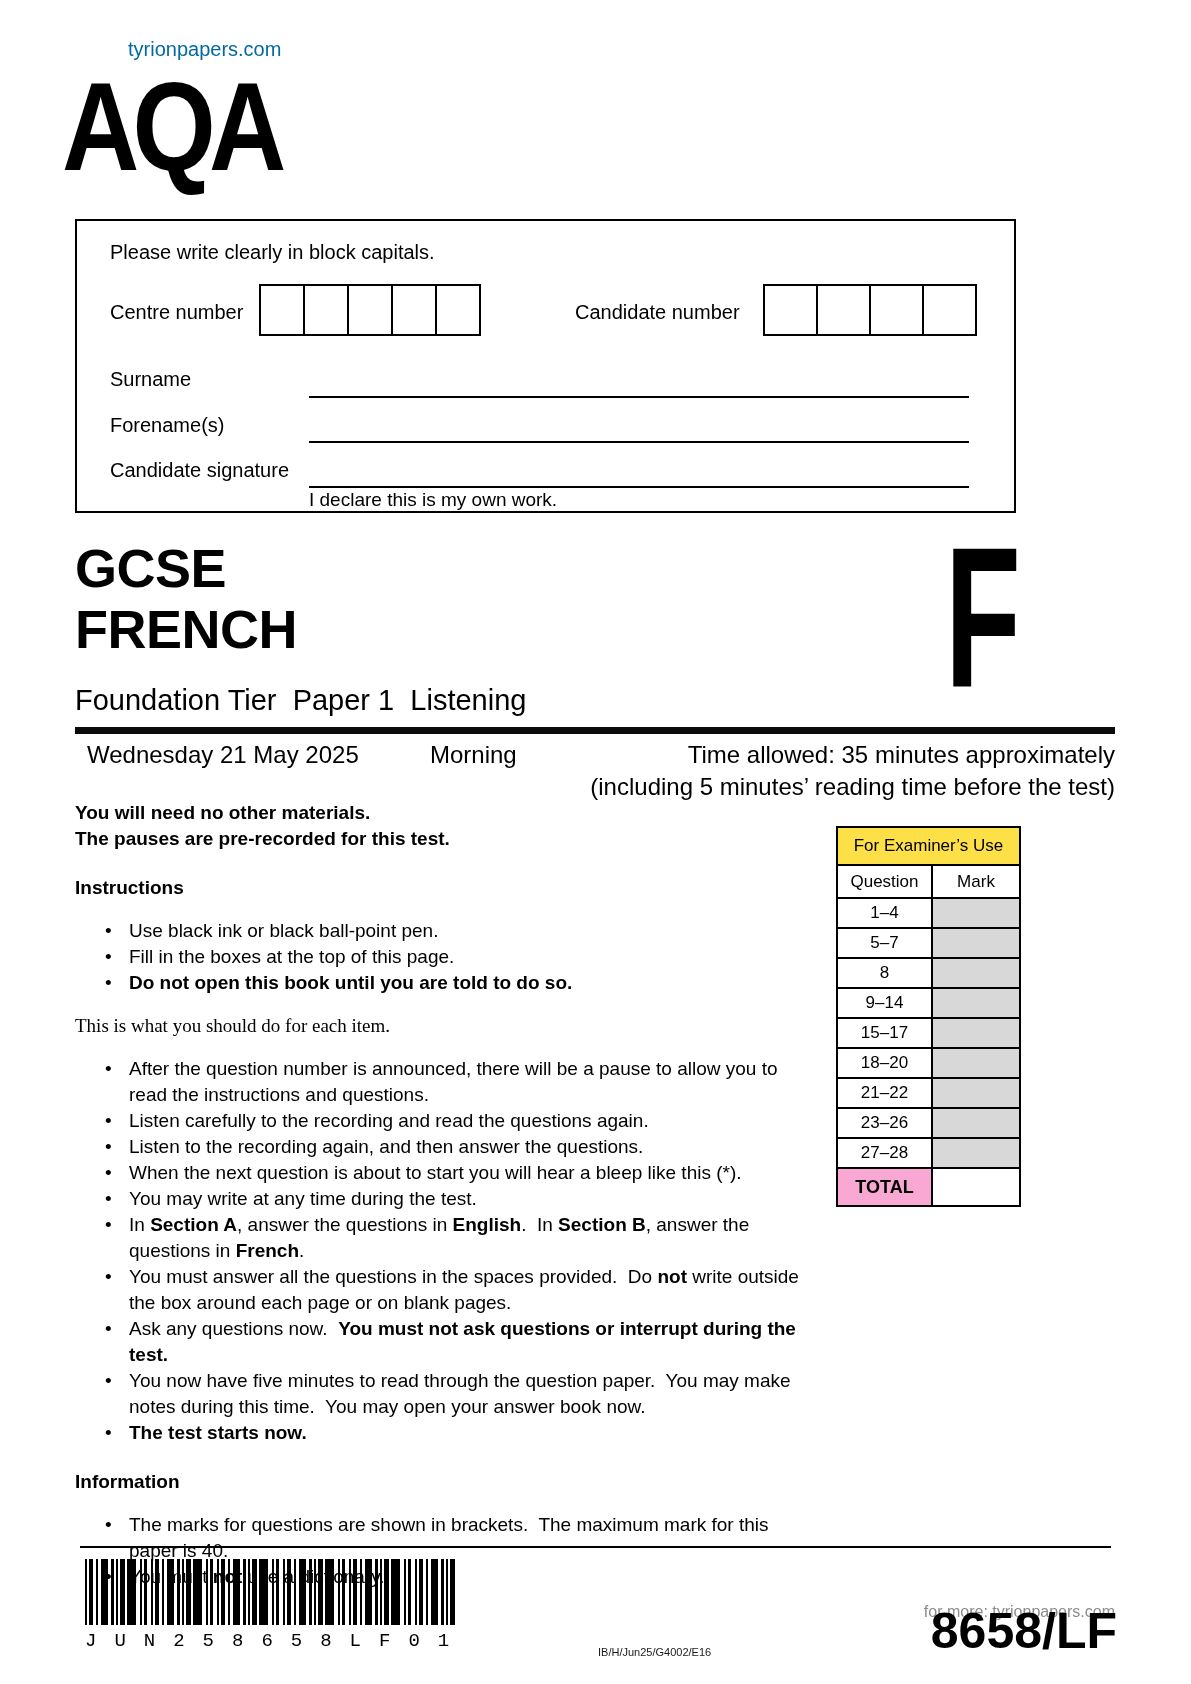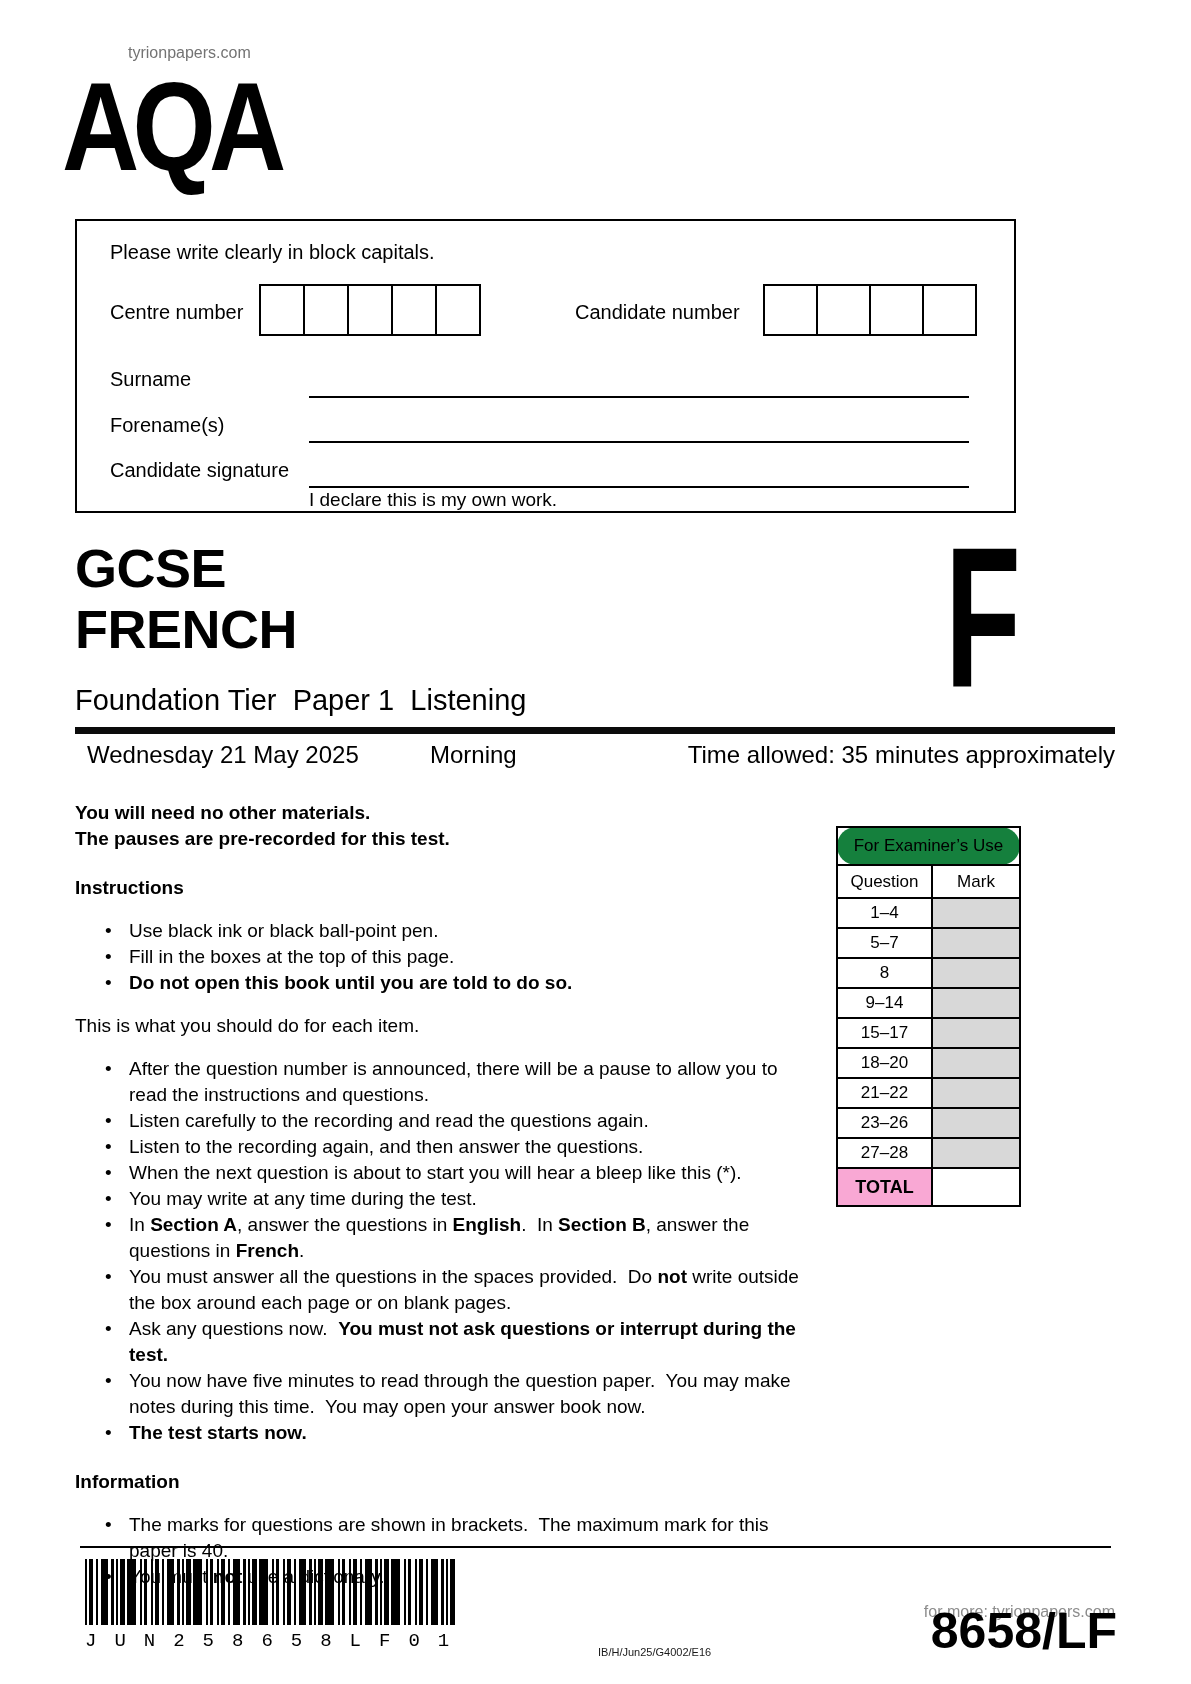--- a/index.html
+++ b/index.html
@@ -10,21 +10,21 @@
     font-family:"Liberation Sans", sans-serif;
     color:#000;
     overflow:hidden;
     margin:0 auto;
   }
   .abs{position:absolute;}
   .b{font-weight:700;}
   .pre{white-space:pre;}
 
   
-  #watermark{left:128px;top:44px;font-size:16px;color:#737373;}
+  #watermark{left:128px;top:38px;font-size:20px;color:#0369a1;}
   #logo{left:62px;top:64px;font-size:126px;font-weight:900;letter-spacing:-8px;line-height:1;
         transform:scaleX(0.85);transform-origin:left top;}
 
   
   #cand-box{left:75px;top:219px;width:937px;height:290px;border:2px solid #000;}
   #cand-box .lbl{font-size:20px;}
   #note-capitals{left:33px;top:20px;}
   #centre-label{left:33px;top:80px;}
   #centre-cells{left:182px;top:63px;}
   #candnum-label{left:498px;top:80px;}
@@ -53,30 +53,30 @@
   .session{font-size:24px;margin-left:12px;}
   #exam-date{left:75px;top:741px;}
   #exam-session{left:418px;top:741px;}
   #time-allowed{right:76px;top:741px;}
   #time-note{right:76px;top:773px;}
 
   
   #body-col{left:75px;top:800px;width:757px;font-size:19px;}
   #body-col .line{line-height:26px;}
   #body-col .sec{font-weight:700;line-height:26px;margin-top:23px;}
-  #body-col .intro{line-height:26px;margin-top:7px;}
+  #body-col .intro{line-height:26px;margin-top:7px;font-family:Liberation Serif, serif;}
   #body-col ul{margin:17px;padding:0;list-style:none;}
   #body-col li{position:relative;padding-left:37px;line-height:26px;white-space:pre-wrap;}
   #body-col li::before{content:"\2022";position:absolute;left:13px;top:0;}
 
   
   #examiner{left:836px;top:826px;}
   #examiner table{border-collapse:collapse;font-size:17px;text-align:center;}
   #examiner th,#examiner td{border:2px solid #000;padding:0;font-weight:400;}
-  #examiner .tbl-title{background:#15803d;width:181px;height:36px;border-radius:19px;}
+  #examiner .tbl-title{background:#fde047;width:181px;height:36px;}
   #examiner .qh{width:93px;height:31px;background:#fff;}
   #examiner .mh{width:86px;background:#fff;}
   #examiner td.q{height:28px;background:#fff;}
   #examiner td.m{background:#d8d8d8;}
   #examiner tr.total td.q{background:#f9a8d4;font-weight:700;height:36px;font-size:18px;}
   #examiner tr.total td.m{background:#fff;}
 
   
   #footer-rule{left:80px;top:1546px;width:1031px;height:2px;background:#000;}
   #barcode-bars{left:85px;top:1559px;width:392px;height:66px;overflow:hidden;white-space:nowrap;}
@@ -129,20 +129,21 @@
 
   <div class="abs" id="gcse">GCSE</div>
   <div class="abs" id="french">FRENCH</div>
   <div class="abs" id="tier-letter">F</div>
   <div class="abs pre" id="paper-title">Foundation Tier  Paper 1  Listening</div>
   <div class="abs" id="title-rule"></div>
 
   <div class="abs session" id="exam-date">Wednesday 21 May 2025</div>
   <div class="abs session" id="exam-session">Morning</div>
   <div class="abs session" id="time-allowed">Time allowed: 35 minutes approximately</div>
+  <div class="abs session" id="time-note">(including 5 minutes’ reading time before the test)</div>
 
   <div class="abs" id="body-col">
     <div class="line b">You will need no other materials.</div>
     <div class="line b">The pauses are pre-recorded for this test.</div>
 
     <div class="sec">Instructions</div>
     <ul>
         <li><span>Use black ink or black ball-point pen.</span></li>
         <li><span>Fill in the boxes at the top of this page.</span></li>
         <li><span class="b">Do not open this book until you are told to do so.</span></li>

